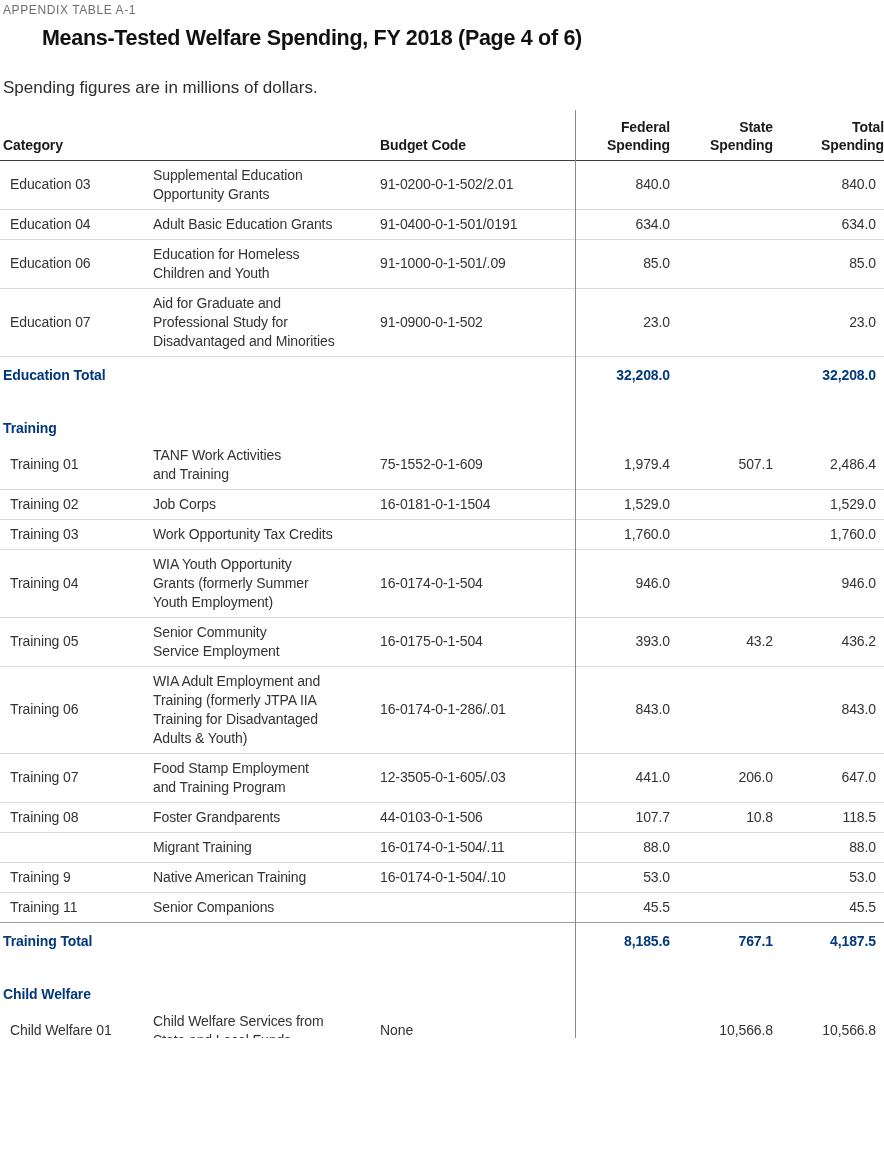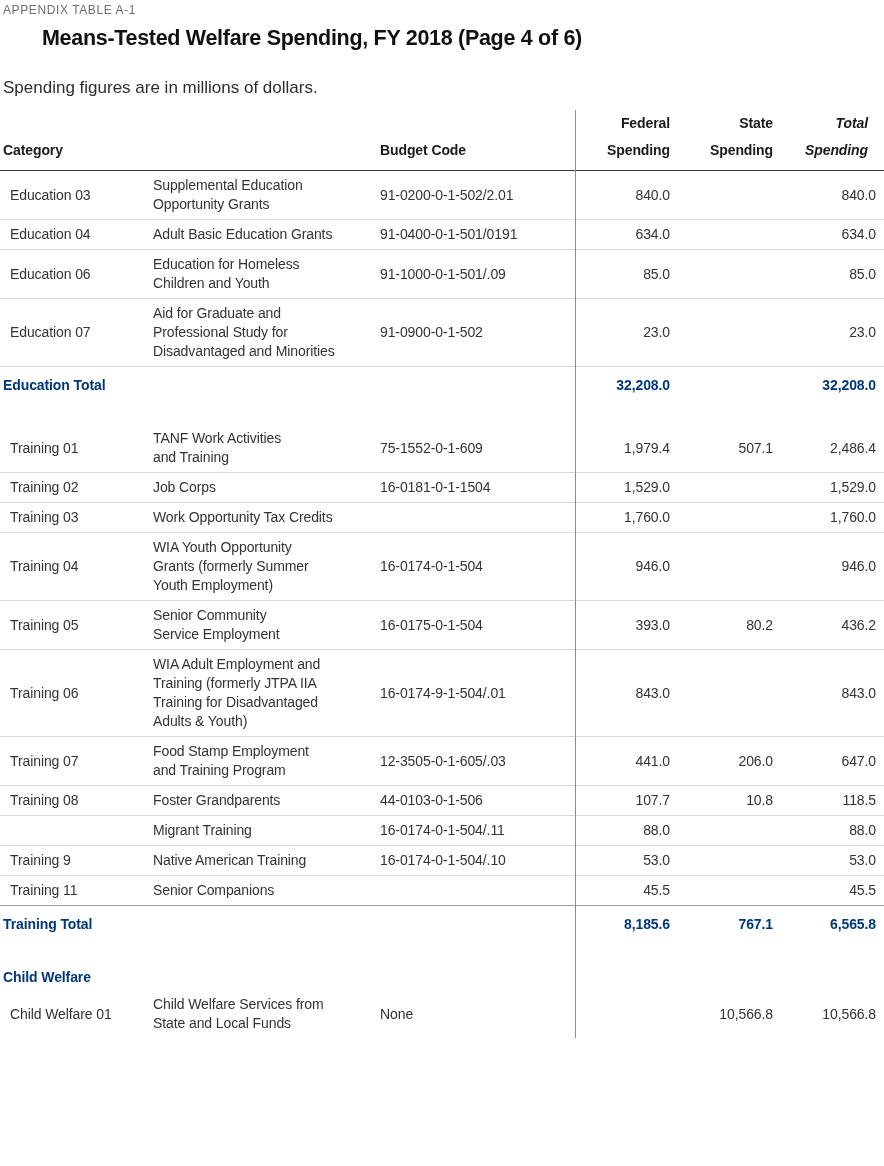--- a/index.html
+++ b/index.html
@@ -42,28 +42,28 @@
     border-collapse:collapse;
     font-size:14px; letter-spacing:-0.1px;
   }
   col.c1{width:145px;} col.c2{width:227px;} col.c3{width:203px;}
   col.c4{width:97px;}  col.c5{width:103px;} col.c6{width:109px;}
 
   thead th {
     height:50px; vertical-align:bottom;
     font-size:14px; font-weight:bold; color:#1a1a1a;
     border-bottom:1px solid #3c3c3c;
-    padding-bottom:6px; line-height:27px;
+    padding-bottom:6px; line-height:18px;
     white-space:pre-line;
   }
   th.h-cat { text-align:left; padding-left:3px; }
   th.h-bud { text-align:left; padding-left:8px; }
   th.h-fed { text-align:right; padding-right:2px; }
   th.h-sta { text-align:right; padding-right:2px; }
-  th.h-tot { text-align:right; padding-right:16px;font-style:italic; }
+  th.h-tot { text-align:right; padding-right:0; }
 
   tbody td {
     vertical-align:middle; line-height:19px;
     padding-top:5px; padding-bottom:5px;
     color:#333333;
   }
   tr.item td { border-bottom:1px solid #d9d9d9; }
   tr.item.pre-total td { border-bottom:1px solid #9e9e9e; }
   td.cat { padding-left:10px; white-space:nowrap; }
   td.prog { padding-left:8px; white-space:pre-line; }
@@ -167,20 +167,23 @@
             <td class="cat">Education Total</td>
             <td class="prog"></td>
             <td class="bud"></td>
             <td class="num fed">32,208.0</td>
             <td class="num sta"></td>
             <td class="num tot">32,208.0</td>
           </tr>
           <tr class="spacer">
             <td colspan="6"></td>
           </tr>
+          <tr class="section-head">
+            <td colspan="6">Training</td>
+          </tr>
           <tr class="item">
             <td class="cat">Training 01</td>
             <td class="prog">TANF Work Activities
 and Training</td>
             <td class="bud">75-1552-0-1-609</td>
             <td class="num fed">1,979.4</td>
             <td class="num sta">507.1</td>
             <td class="num tot">2,486.4</td>
           </tr>
           <tr class="item">
@@ -208,30 +211,30 @@
             <td class="num fed">946.0</td>
             <td class="num sta"></td>
             <td class="num tot">946.0</td>
           </tr>
           <tr class="item">
             <td class="cat">Training 05</td>
             <td class="prog">Senior Community
 Service Employment</td>
             <td class="bud">16-0175-0-1-504</td>
             <td class="num fed">393.0</td>
-            <td class="num sta">80.2</td>
+            <td class="num sta">43.2</td>
             <td class="num tot">436.2</td>
           </tr>
           <tr class="item">
             <td class="cat">Training 06</td>
             <td class="prog">WIA Adult Employment and
 Training (formerly JTPA IIA
 Training for Disadvantaged
 Adults &amp; Youth)</td>
-            <td class="bud">16-0174-9-1-504/.01</td>
+            <td class="bud">16-0174-0-1-286/.01</td>
             <td class="num fed">843.0</td>
             <td class="num sta"></td>
             <td class="num tot">843.0</td>
           </tr>
           <tr class="item">
             <td class="cat">Training 07</td>
             <td class="prog">Food Stamp Employment
 and Training Program</td>
             <td class="bud">12-3505-0-1-605/.03</td>
             <td class="num fed">441.0</td>
@@ -269,21 +272,21 @@
             <td class="num fed">45.5</td>
             <td class="num sta"></td>
             <td class="num tot">45.5</td>
           </tr>
           <tr class="total">
             <td class="cat">Training Total</td>
             <td class="prog"></td>
             <td class="bud"></td>
             <td class="num fed">8,185.6</td>
             <td class="num sta">767.1</td>
-            <td class="num tot">6,565.8</td>
+            <td class="num tot">4,187.5</td>
           </tr>
           <tr class="spacer">
             <td colspan="6"></td>
           </tr>
           <tr class="section-head">
             <td colspan="6">Child Welfare</td>
           </tr>
           <tr class="item">
             <td class="cat">Child Welfare 01</td>
             <td class="prog">Child Welfare Services from

